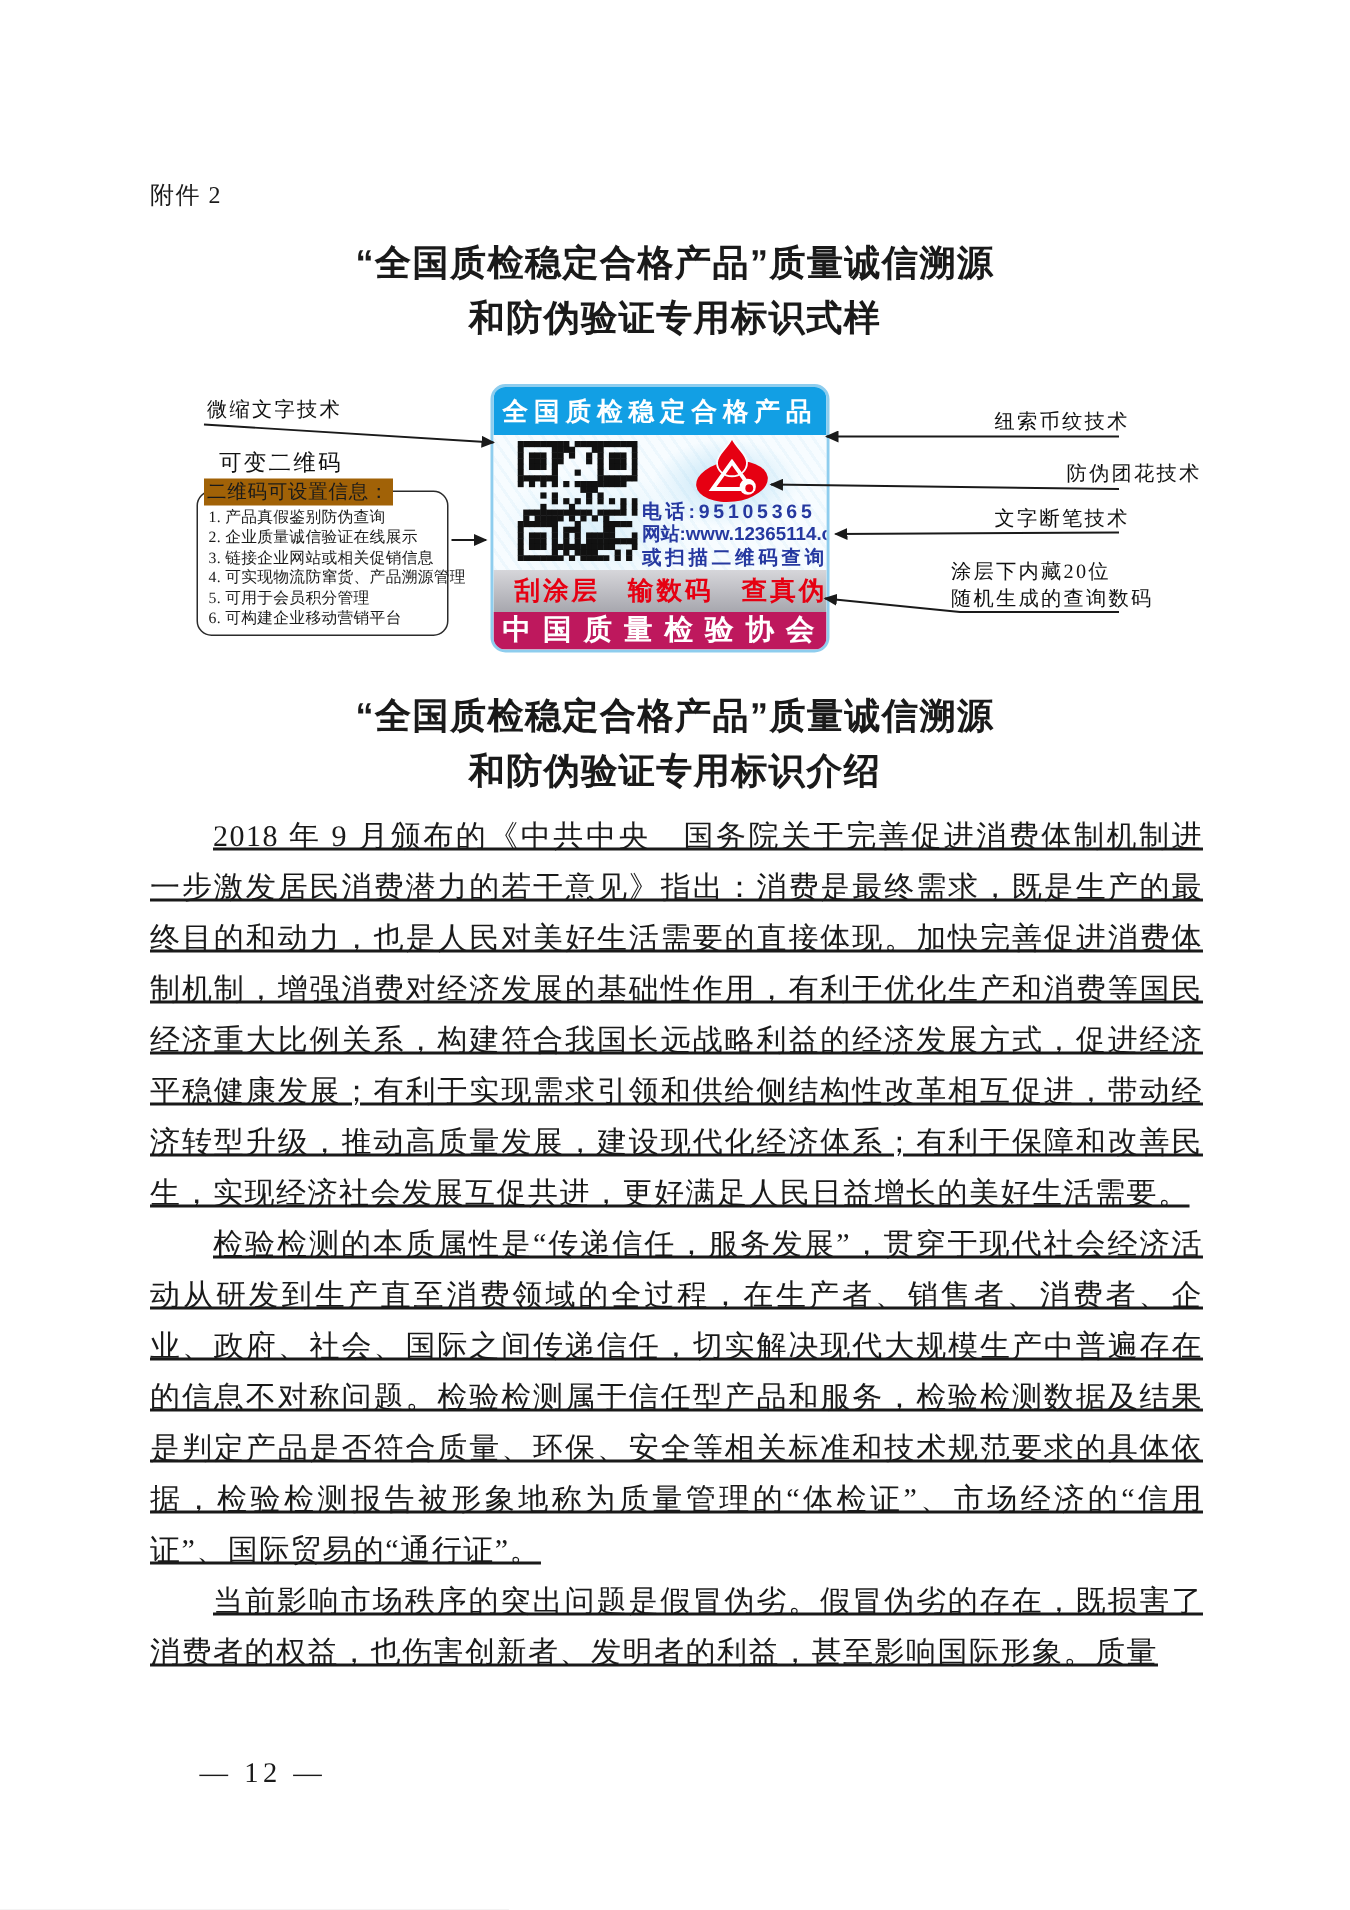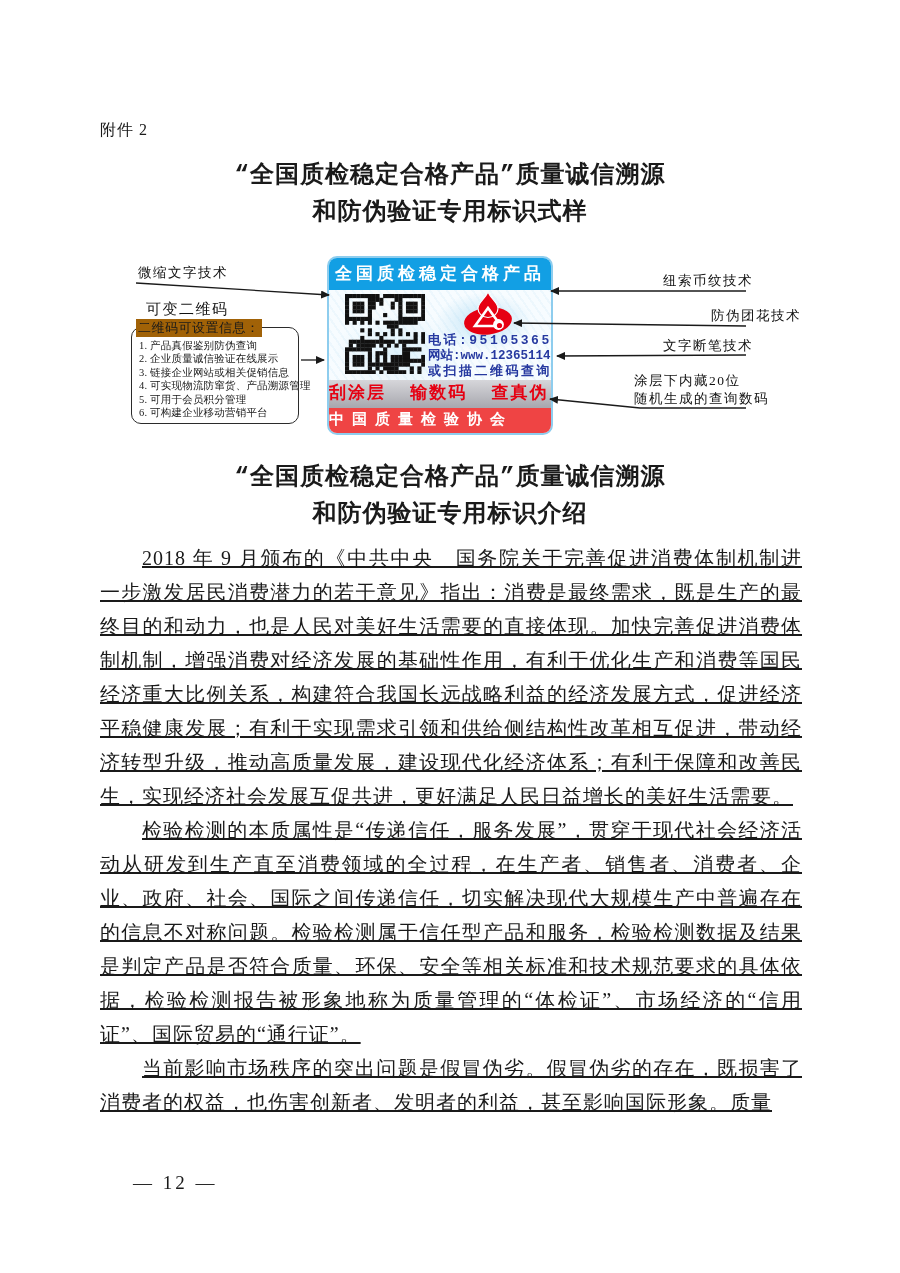--- a/index.html
+++ b/index.html
@@ -1,18 +1,18 @@
 <!DOCTYPE html>
 <html><head>
 <meta charset="utf-8">
 <style>
   html,body{margin:0;padding:0;background:#e9e9e9;}
   .page{position:relative;width:900px;height:1273px;margin:0 auto;background:#ffffff;color:#1a1a1a;overflow:hidden;}
   .song{font-family:"Liberation Serif","DejaVu Serif",serif;}
-  .hei{font-family:Liberation Mono, monospace;font-weight:700;}
+  .hei{font-family:Liberation Sans, sans-serif;font-weight:700;}
 
   .attachment{position:absolute;left:100px;top:120px;font-size:16px;letter-spacing:1px;}
   .doc-title{position:absolute;left:0;right:0;text-align:center;font-size:24px;line-height:37px;letter-spacing:1px;}
   .doc-title.t1{top:157px;}
   .doc-title.t2{top:459px;}
 
   
   .diagram{position:absolute;left:0;top:250px;width:900px;height:200px;}
   .leaders{position:absolute;left:0;top:0;z-index:3;pointer-events:none;}
   .ld{stroke:#1a1a1a;stroke-width:1.3;fill:none;}
@@ -30,22 +30,22 @@
   .lb-mid{position:relative;height:90px;background-color:#f7fcff;
     background-image:radial-gradient(ellipse 70px 42px at 155px 32px,rgba(125,198,235,.45),rgba(125,198,235,0) 70%),
                      radial-gradient(ellipse 95px 55px at 70px 62px,rgba(160,215,240,.28),rgba(160,215,240,0) 70%),
                      repeating-linear-gradient(55deg,rgba(150,205,235,.10) 0 2px,rgba(255,255,255,0) 2px 7px);}
   .lb-qr{position:absolute;left:16px;top:4px;width:80px;height:80px;}
   .lb-logo{position:absolute;left:131px;top:1px;}
   .lb-contact{position:absolute;left:99px;top:43px;color:#2639a0;font-weight:700;white-space:nowrap;}
   .lb-contact .c1{font-size:13px;letter-spacing:2.5px;line-height:15.5px;}
   .lb-contact .c2{font-size:12.5px;letter-spacing:0;line-height:15.5px;}
   .lb-contact .c3{font-size:13px;letter-spacing:2.5px;line-height:15.5px;}
-  .lb-scratch{height:28px;background:linear-gradient(#d6d6da,#a7a7ae);color:#e60012;font-size:17px;font-weight:700;line-height:28px;letter-spacing:2px;word-spacing:12px;white-space:nowrap;}
-  .lb-foot{height:25px;background:#ef4444;color:#fff;font-size:15px;letter-spacing:8px;text-align:left;line-height:26px;white-space:nowrap;}
+  .lb-scratch{height:28px;background:linear-gradient(#d6d6da,#a7a7ae);color:#e60012;font-size:17px;font-weight:700;line-height:28px;padding-left:14px;letter-spacing:2px;word-spacing:12px;white-space:nowrap;}
+  .lb-foot{height:25px;background:#be185d;color:#fff;font-size:19px;letter-spacing:8px;text-align:right;line-height:26px;white-space:nowrap;}
 
   
   .bodytext{position:absolute;left:100px;top:541px;width:702px;font-size:20px;line-height:34px;letter-spacing:1px;text-align:justify;}
   .bodytext p{margin:0;text-indent:42px;text-decoration:underline;}
   .pagenum{position:absolute;left:133px;top:1172px;font-size:19px;letter-spacing:3px;}
 </style>
 </head>
 <body>
 
 <div class="page song">

